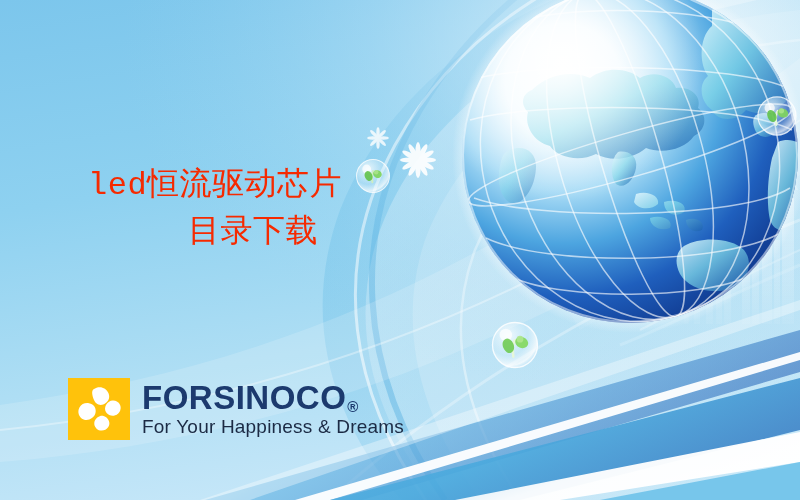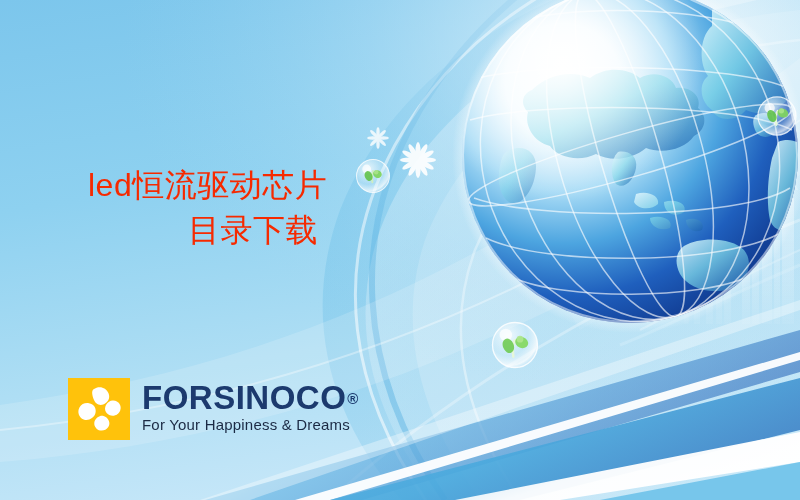--- a/index.html
+++ b/index.html
@@ -40,21 +40,21 @@
     left: 78px;
     top: 163px;
     width: 330px;
     color: #f62a00;
     font-size: 32px;
     line-height: 1.42;
     letter-spacing: 0.5px;
     text-align: center;
     white-space: nowrap;
   }
-  #headline .line1 { display: block; text-align: left; padding-left: 10px; }
+  #headline .line1 { display: block; text-align: left; padding-left: 10px; font-family: Liberation Mono, monospace; }
   #headline .line2 { display: block; text-align: center; padding-left: 20px; }
 
   
   #logo {
     position: absolute;
     left: 68px;
     top: 378px;
     display: flex;
     align-items: flex-start;
   }
@@ -69,31 +69,31 @@
     padding-top: 3px;
   }
   #brand-name {
     font-size: 33px;
     font-weight: bold;
     color: #1c3a6e;
     letter-spacing: 0.5px;
     line-height: 1;
     white-space: nowrap;
     display: flex;
-    align-items: center;
+    align-items: flex-end;
   }
   #brand-reg {
     font-size: 15px;
     font-weight: bold;
     line-height: 1;
     margin-left: 1px;
     margin-top: 1px;
   }
   #brand-tagline {
-    font-size: 15px;
+    font-size: 19px;
     color: #1b2a44;
     letter-spacing: 0.2px;
     margin-top: 3px;
     line-height: 1.1;
     white-space: nowrap;
   }
 </style>
 </head>
 <body>
 

